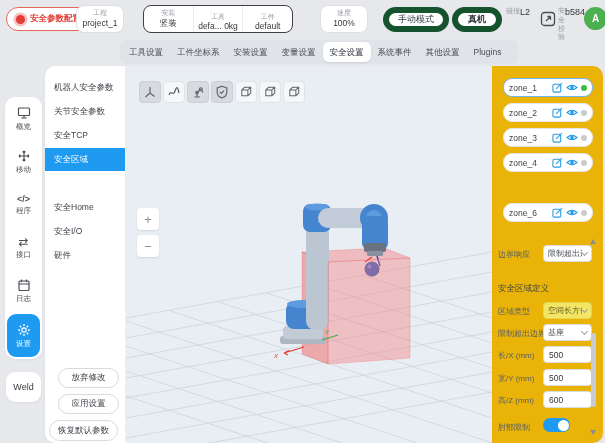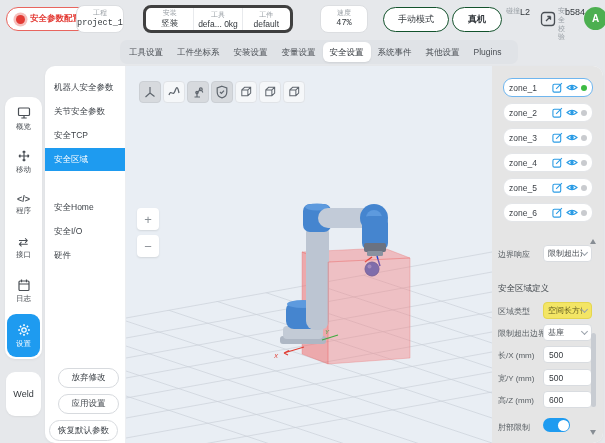--- a/index.html
+++ b/index.html
@@ -13,30 +13,30 @@
 
   
   .alert-badge { left:6px; top:7px; width:92px; height:24px; border:1px solid #e8655e;
     border-radius:13px; background:#fff; display:flex; align-items:center; gap:5px; padding:0 7px; }
   .alert-dot { width:9px; height:9px; border-radius:50%; background:#e33b35;
     box-shadow:0 0 0 2.5px #f6c0bd; margin-left:2px; flex:none; }
   .alert-text { font-size:8.5px; color:#e33b35; font-weight:700; white-space:nowrap; }
   .pill { background:#fff; border:1px solid #dcdee1; border-radius:8px; display:flex;
     flex-direction:column; align-items:center; justify-content:center; line-height:1.25; }
   .pill .lab { font-size:7px; color:#9aa0a6; }
-  .pill .val { font-size:8.5px; color:#33383d;font-family:Liberation Mono, monospace; }
+  .pill .val { font-size:8.5px; color:#33383d; }
   .pill-project { left:76px; top:5px; width:48px; height:28px; }
   .pill-multi { left:143px; top:5px; width:150px; height:28px; background:#fff;
-    border:3px solid #404040; border-radius:8px; display:flex; align-items:stretch; }
+    border:1px solid #404040; border-radius:8px; display:flex; align-items:stretch; }
   .seg { flex:1; display:flex; flex-direction:column; align-items:center; justify-content:center; line-height:1.25; }
   .seg + .seg { border-left:1px solid #e8eaed;justify-content:flex-end; }
   .seg .lab { font-size:7px; color:#9aa0a6; }
   .seg .val { font-size:8.5px; color:#33383d; white-space:nowrap; }
   .pill-speed { left:320px; top:5px; width:48px; height:28px; }
-  .btn-top { background:#fff; border:1px solid #14532d; border-radius:13px; display:flex;
+  .btn-top { background:#fff; border:6px solid #14532d; border-radius:13px; display:flex;
     align-items:center; justify-content:center; font-size:9px; color:#33383d; }
   .btn-mode { left:383px; top:7px; width:66px; height:25px; }
   .btn-machine { left:452px; top:7px; width:50px; height:25px; font-weight:700; }
   .stack2 { display:flex; flex-direction:row; align-items:flex-start; line-height:1.25; }
   .collision { left:506px; top:7px; width:30px; }
   .stack2 .lab { font-size:7px; color:#9aa0a6; }
   .stack2 .val { font-size:9px; color:#33383d; }
   .fs-icon { left:540px; top:11px; width:16px; height:16px; }
   .safety-check { left:558px; top:7px; width:26px; }
   .avatar { left:584px; top:7px; width:23px; height:23px; border-radius:50%; background:#4caf50;
@@ -51,21 +51,21 @@
 
   
   .nav-rail { left:5px; top:97px; width:37px; height:262px; background:#fff; border-radius:10px;
     display:flex; flex-direction:column; box-shadow:0 1px 3px rgba(0,0,0,.05); overflow:hidden; }
   .nav-item { flex:1; display:flex; flex-direction:column; align-items:center; justify-content:center; gap:2px; }
   .nav-item .nlab { font-size:7.5px; color:#4a4f55; }
   .nav-item svg, .nav-item .gicon { color:#4a4f55; }
   .nav-item.active { background:#1e9bf0; border-radius:9px; margin:2px; }
   .nav-item.active .nlab { color:#fff; }
   .nav-item.active svg { color:#fff; }
-  .weld-btn { left:6px; top:372px; width:35px; height:44px; background:#fff; border-radius:9px;
+  .weld-btn { left:6px; top:372px; width:35px; height:30px; background:#fff; border-radius:9px;
     display:flex; align-items:center; justify-content:center; font-size:9px; color:#33383d;
     box-shadow:0 1px 2px rgba(0,0,0,.06);text-align:right; }
   .time-box { left:0; top:406px; width:48px; text-align:center; line-height:1.3; }
   .time-box .lab { font-size:7.5px; color:#8a9096;margin-top:48px; }
   .time-box .val { font-size:9.5px; color:#2f3438; }
 
   
   .main-card { left:45px; top:66px; width:558px; height:377px; background:#fff;
     border-radius:10px; overflow:hidden; box-shadow:0 1px 3px rgba(0,0,0,.05); }
   .menu-col { position:absolute; left:0; top:0; width:81px; height:100%; border-right:1px solid #eceef1; }
@@ -78,21 +78,21 @@
   
   .viewport { position:absolute; left:81px; top:0; width:366px; height:377px; background:#e9eef4; overflow:hidden; }
   .vp-tool { position:absolute; top:15px; width:22px; height:22px; border-radius:4px;
     background:#f5f7f9; border:1px solid #e0e3e7; display:flex; align-items:center; justify-content:center; }
   .vp-tool.pressed { background:#d7dade; border-color:#cbcfd4; }
   .zoom-btn { position:absolute; left:11px; width:22px; height:22px; border-radius:4px; background:#fff;
     box-shadow:0 1px 2px rgba(0,0,0,.1); display:flex; align-items:center; justify-content:center;
     font-size:13px; color:#8a9096; }
 
   
-  .right-panel { position:absolute; left:447px; top:0; width:111px; height:100%; background:#e5e5e5; }
+  .right-panel { position:absolute; left:447px; top:0; width:111px; height:100%; background:#eab308; }
   .zone-card { position:absolute; left:11px; width:90px; height:19px; border:1px solid #e3e5e8;
     border-radius:9px; display:flex; align-items:center; padding:0 5px; gap:3px; background:#fff; }
   .zone-card.active { border-color:#6fb6ef; }
   .zname { font-size:8.5px; color:#3a3f45; flex:1; }
   .zicon { width:12px; height:12px; display:flex; align-items:center; justify-content:center; flex:none; }
   .zdot { width:6px; height:6px; border-radius:50%; background:#c9cbcf; flex:none; }
   .zdot.green { background:#3dbb44; }
   .set-label { position:absolute; left:6px; font-size:8px; color:#5a6065; white-space:nowrap; }
   .sec-title { position:absolute; left:6px; font-size:8.5px; color:#3f454b; }
   .dd { position:absolute; left:51px; width:49px; height:17px; border:1px solid #d9dce0; border-radius:4px;
@@ -135,21 +135,21 @@
     <span class="val">defa... 0kg</span>
   </div>
   <div class="seg">
     <span class="lab">工件</span>
     <span class="val">default</span>
   </div>
 </div>
 
 <div class="abs pill pill-speed">
   <span class="lab">速度</span>
-  <span class="val">47%</span>
+  <span class="val">100%</span>
 </div>
 
 <div class="abs btn-top btn-mode">手动模式</div>
 <div class="abs btn-top btn-machine">真机</div>
 
 <div class="abs stack2 collision">
   <span class="lab">碰撞</span>
   <span class="val">L2</span>
 </div>
 
@@ -417,36 +417,20 @@
           </svg>
         </span>
       <span class="zicon">
           <svg width="12" height="9" viewBox="0 0 12 9">
             <path d="M1 4.5 Q6 0.2 11 4.5 Q6 8.8 1 4.5 Z" fill="none" stroke="#2b9ce5" stroke-width="1.1"></path>
             <circle cx="6" cy="4.5" r="1.7" fill="#2b9ce5"></circle>
           </svg>
         </span>
       <span class="zdot"></span>
     </div>
-    <div class="zone-card" style="top:112px">
-      <span class="zname">zone_5</span>
-      <span class="zicon">
-          <svg width="11" height="11" viewBox="0 0 12 12" fill="none" stroke="#2b9ce5" stroke-width="1.2">
-            <rect x="1" y="2.5" width="8.5" height="8.5" rx="1.5"></rect>
-            <path d="M4.5 7.5 L10.8 1.2"></path>
-          </svg>
-        </span>
-      <span class="zicon">
-          <svg width="12" height="9" viewBox="0 0 12 9">
-            <path d="M1 4.5 Q6 0.2 11 4.5 Q6 8.8 1 4.5 Z" fill="none" stroke="#2b9ce5" stroke-width="1.1"></path>
-            <circle cx="6" cy="4.5" r="1.7" fill="#2b9ce5"></circle>
-          </svg>
-        </span>
-      <span class="zdot"></span>
-    </div>
     <div class="zone-card" style="top:137px">
       <span class="zname">zone_6</span>
       <span class="zicon">
           <svg width="11" height="11" viewBox="0 0 12 12" fill="none" stroke="#2b9ce5" stroke-width="1.2">
             <rect x="1" y="2.5" width="8.5" height="8.5" rx="1.5"></rect>
             <path d="M4.5 7.5 L10.8 1.2"></path>
           </svg>
         </span>
       <span class="zicon">
           <svg width="12" height="9" viewBox="0 0 12 9">

